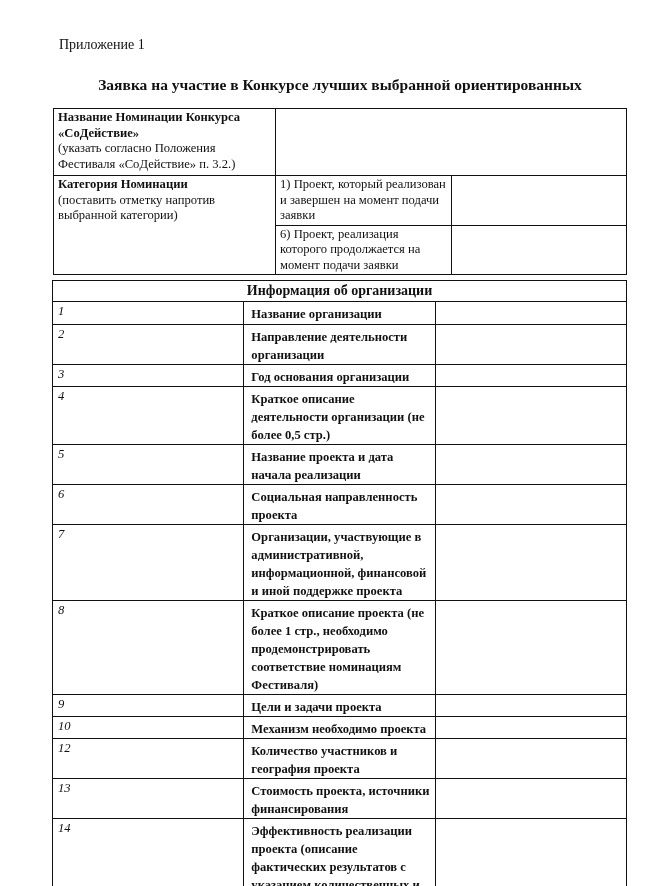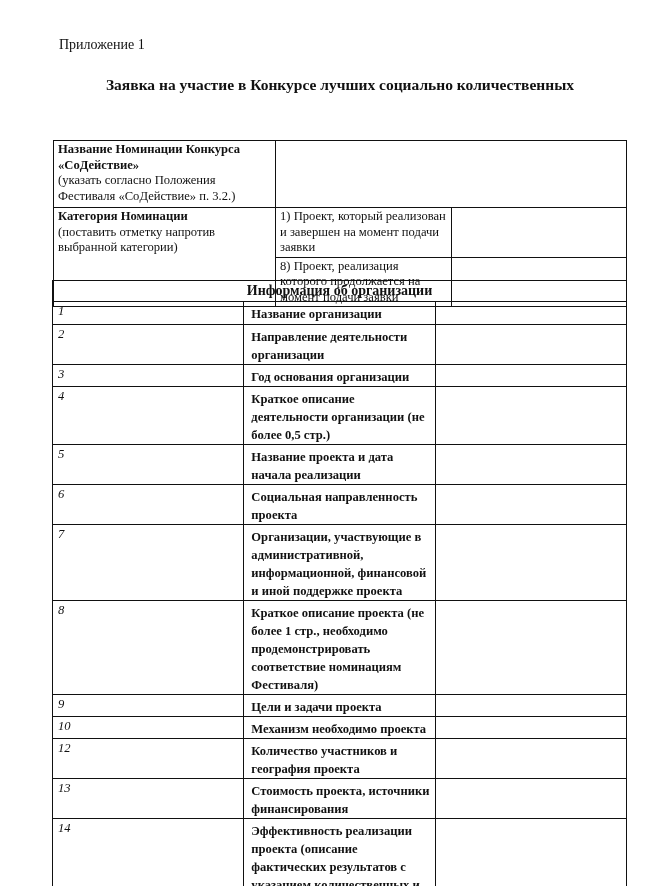--- a/index.html
+++ b/index.html
@@ -12,40 +12,40 @@
     position: absolute; left: 59px; top: 37px;
     font-size: 14px; line-height: 16px;
   }
   .title {
     position: absolute; left: 40px; width: 600px; top: 75px;
     text-align: center; font-weight: bold; font-size: 15.5px; line-height: 19px;
   }
   table { border-collapse: collapse; position: absolute; table-layout: fixed; }
   td { border: 1.5px solid #111; padding: 0 4px; vertical-align: top; font-size: 12.6px; line-height: 15.5px; }
   
-  #t1 { left: 53px; top: 140px; width: 574px; }
+  #t1 { left: 53px; top: 108px; width: 574px; }
   #t1 td { padding: 1px 4px; }
   #t1 .c1 { width: 213px; }
   #t1 .c2 { width: 270px; }
   #t1 .c3 { width: 64px; }
   .b { font-weight: bold; }
   
   #t2 { left: 52px; top: 280px; width: 575px; }
   #t2 .num { width: 20px; font-style: italic; padding-left: 5px; padding-top: 2px; }
   #t2 .lbl { width: 425px; font-weight: bold; padding-left: 7px; padding-top: 3px; line-height: 18px; }
   #t2 .val { width: 104px; }
   #t2 .sec { text-align: center; font-weight: bold; font-size: 14px; line-height: 18px; padding: 1px 8px; margin-top: 44px; }
 </style>
 </head>
 <body>
 
 <div class="appendix">Приложение 1</div>
 
 <div class="title">
-  <div>Заявка на участие в Конкурсе лучших социально количественных</div>
+  <div>Заявка на участие в Конкурсе лучших выбранной ориентированных</div>
 </div>
 
 <table id="t1">
   <tbody>
       <tr style="height:67px">
     <td class="c1">
       <span class="b">Название Номинации Конкурса</span><br>
       <span class="b">«СоДействие»</span><br>
       <span>(указать согласно Положения Фестиваля «СоДействие» п. 3.2.)</span>
     </td>
@@ -53,21 +53,21 @@
   </tr>
   <tr style="height:33px">
     <td class="c1" rowspan="2">
       <span class="b">Категория Номинации</span><br>
       <span>(поставить отметку напротив выбранной категории)</span>
     </td>
     <td class="c2">1) Проект, который реализован и завершен на момент подачи заявки</td>
     <td class="c3"></td>
   </tr>
   <tr style="height:32px">
-    <td class="c2">8) Проект, реализация которого продолжается на момент подачи заявки</td>
+    <td class="c2">6) Проект, реализация которого продолжается на момент подачи заявки</td>
     <td class="c3"></td>
   </tr>
 </tbody>
   </table>
 
 <table id="t2">
   <tbody>
       <tr style="height:21px">
     <td colspan="3" class="sec">Информация об организации</td>
   </tr>

